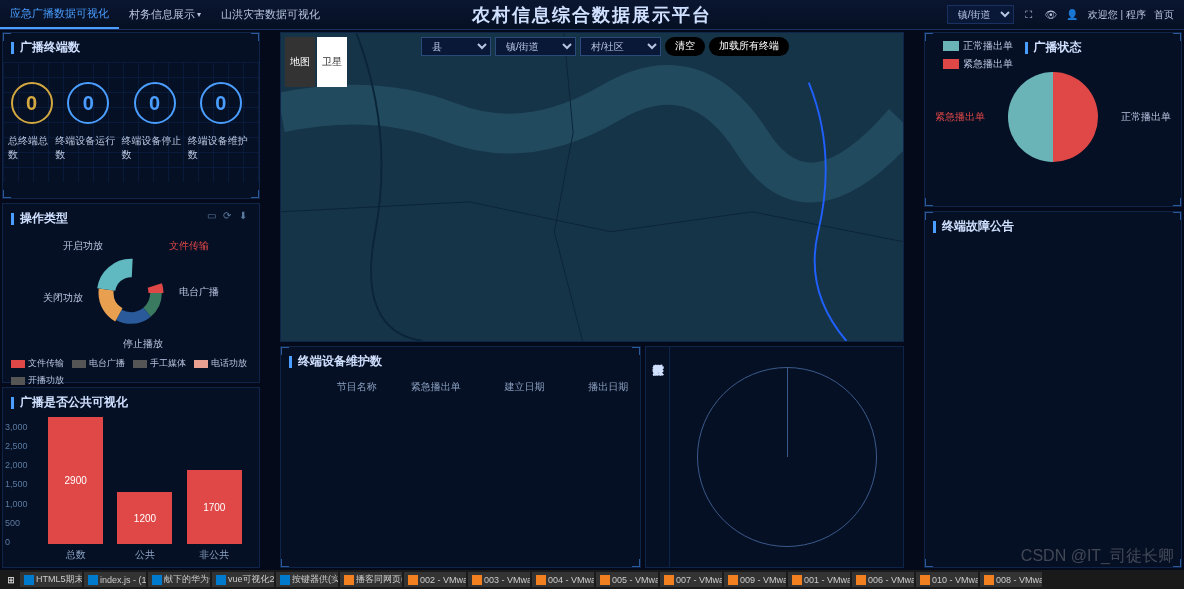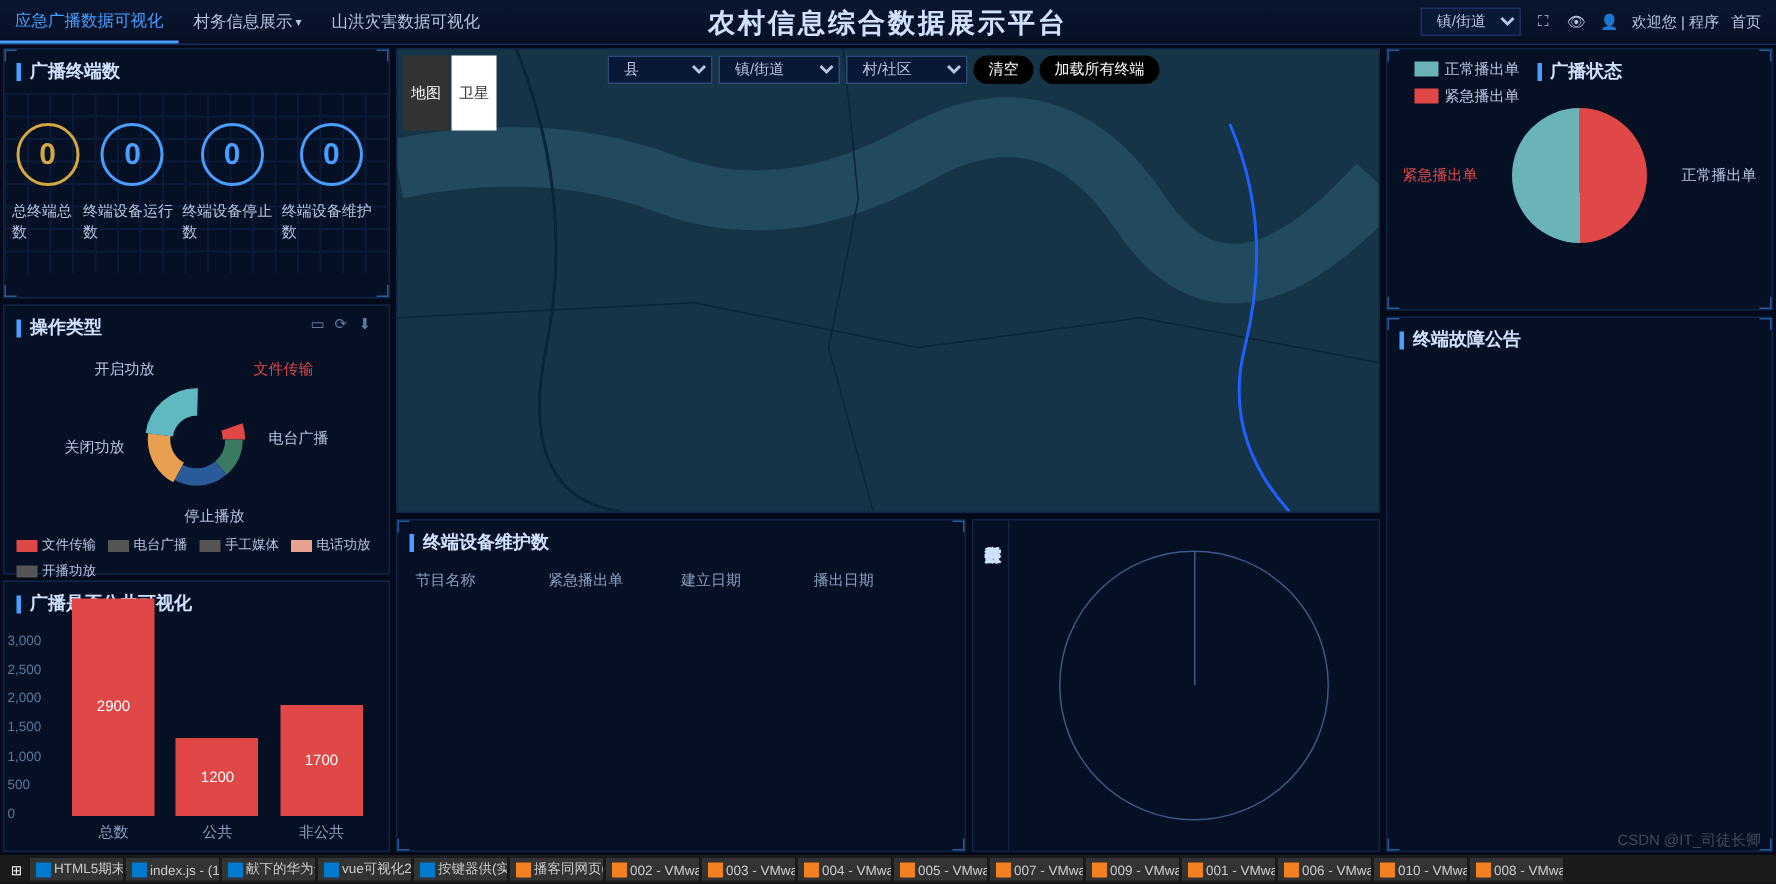--- a/index.html
+++ b/index.html
@@ -6,21 +6,21 @@
 body{background:#040a1a;color:#b8c5e0;width:1184px;height:589px;overflow:hidden;font-size:11px}
 .header{height:30px;display:flex;align-items:center;position:relative;background:linear-gradient(180deg,#0a1530,#061024);border-bottom:1px solid #1a3060}
 .nav-tabs{display:flex;height:100%}
 .nav-tab{padding:0 10px;display:flex;align-items:center;font-size:11px;cursor:pointer;position:relative}
 .nav-tab.active{color:#4a9eff;border-bottom:2px solid #4a9eff}
 .dropdown-arrow{margin-left:2px;font-size:8px}
 .main-title{position:absolute;left:50%;transform:translateX(-50%);font-size:18px;font-weight:bold;color:#d0e0ff;letter-spacing:2px}
 .header-right{margin-left:auto;display:flex;align-items:center;gap:8px;padding-right:10px;font-size:10px}
 .region-select{background:#0a1838;border:1px solid #1a3060;color:#b8c5e0;padding:2px 6px;font-size:10px}
 .icon-btn{width:14px;height:14px;display:inline-flex;align-items:center;justify-content:center;cursor:pointer}
-.content{display:flex;height:540px;gap:4px;padding:2px}
+.content{display:flex;height:540px;gap:20px;padding:2px}
 .col-left{width:258px;display:flex;flex-direction:column;gap:4px}
 .col-center{flex:1;display:flex;flex-direction:column;gap:4px}
 .col-right{width:258px;display:flex;flex-direction:column;gap:4px}
 .panel{background:#061024;border:1px solid #0e2448;position:relative}
 .panel-title{display:flex;align-items:center;padding:6px 8px;font-size:12px;color:#d0e0ff;font-weight:bold}
 .panel-title::before{content:"";width:3px;height:12px;background:#4a9eff;margin-right:6px}
 .corner{position:absolute;width:8px;height:8px;border:1px solid #2a5a9a}
 .corner.tl{top:0;left:0;border-right:0;border-bottom:0}
 .corner.tr{top:0;right:0;border-left:0;border-bottom:0}
 .corner.bl{bottom:0;left:0;border-right:0;border-top:0}
@@ -57,42 +57,42 @@
 .map-btn.dark{background:#333;color:#fff}
 .map-selects{position:absolute;top:4px;left:140px;display:flex;gap:4px;z-index:2}
 .map-sel{background:#0a1838;border:1px solid #2a4a7a;color:#b8c5e0;padding:2px 20px 2px 6px;font-size:10px;min-width:70px}
 .pill-btn{background:#000000;color:#fff;padding:2px 10px;border-radius:10px;font-size:10px;cursor:pointer}
 .map-surface{position:absolute;inset:0;background:#123044}
 .map-surface svg{width:100%;height:100%}
 
 .bottom-row{display:flex;gap:4px;flex:1}
 .program-panel{flex:1.4}
 .table-header{display:flex;padding:4px 12px;font-size:10px;color:#8aa0c0}
-.table-header span{flex:1;text-align:left}
+.table-header span{flex:1;text-align:right}
 .duration-panel{flex:1;display:flex}
 .vert-title{writing-mode:vertical-rl;padding:8px 4px;font-size:11px;color:#d0e0ff;font-weight:bold;border-right:1px solid #0e2448}
 .circle-chart{flex:1;display:flex;align-items:center;justify-content:center}
 .big-circle{width:180px;height:180px;border:1px solid #3a5a8a;border-radius:50%;position:relative}
 .big-circle::after{content:"";position:absolute;left:50%;top:0;width:1px;height:50%;background:#3a5a8a}
 
 .status-panel{height:175px}
 .status-legend{display:flex;flex-direction:column;gap:4px;padding:0 10px;font-size:10px}
 .leg-row{display:flex;align-items:center;gap:4px}
 .leg-box{width:16px;height:10px}
 .pie-area{display:flex;align-items:center;justify-content:center;height:110px;position:relative}
 .pie{width:90px;height:90px;border-radius:50%;background:conic-gradient(#e04848 0 50%,#6ab4b8 50% 100%)}
 .pie-label{position:absolute;font-size:10px}
 .fault-panel{flex:1}
 
 .taskbar{height:19px;background:#1a1a1a;display:flex;align-items:center;gap:2px;padding:0 4px;font-size:9px;color:#ccc;position:absolute;bottom:0;left:0;right:0}
 .task-item{background:#333;padding:1px 4px;display:flex;align-items:center;gap:2px;max-width:62px;overflow:hidden;white-space:nowrap;cursor:pointer}
 .task-icon{width:10px;height:10px;background:#0078d4;flex-shrink:0}
 .task-icon.vs{background:#007acc}
 .task-icon.vm{background:#f38020}
-.watermark{position:absolute;bottom:22px;right:10px;color:rgba(200,200,200,0.3);font-size:10px}
+.watermark{position:absolute;bottom:22px;right:10px;color:rgba(200,200,200,0.3);font-size:16px}
 </style>
 </head>
 <body>
 
 <div class="header">
   <div class="nav-tabs">
     <div class="nav-tab active">
         <span>应急广播数据可视化</span>
       </div>
     <div class="nav-tab">
@@ -195,21 +195,21 @@
           <span>3,000</span>
             <span>2,500</span>
             <span>2,000</span>
             <span>1,500</span>
             <span>1,000</span>
             <span>500</span>
             <span>0</span>
         </div>
         <div class="bars-area">
           <div class="bar-wrap">
-              <div class="bar" style="height:145px">2900</div>
+              <div class="bar" style="height:127px">2900</div>
               <div class="bar-label">总数</div>
             </div>
           <div class="bar-wrap">
               <div class="bar" style="height:52px">1200</div>
               <div class="bar-label">公共</div>
             </div>
           <div class="bar-wrap">
               <div class="bar" style="height:74px">1700</div>
               <div class="bar-label">非公共</div>
             </div>

